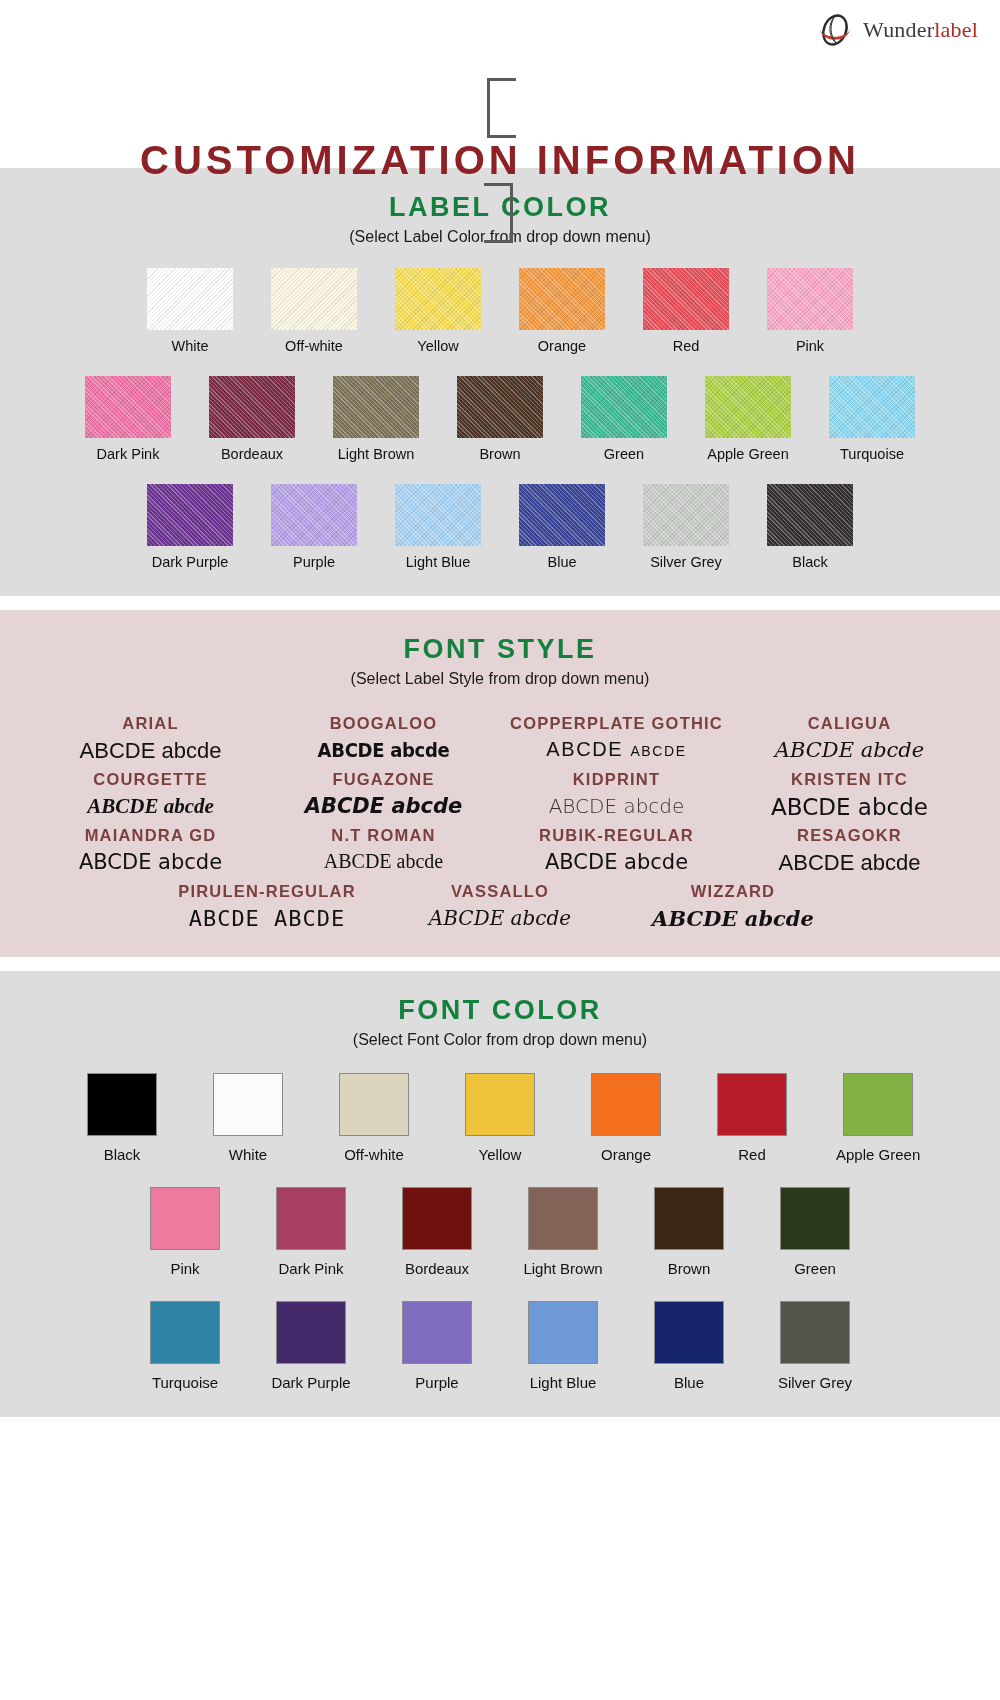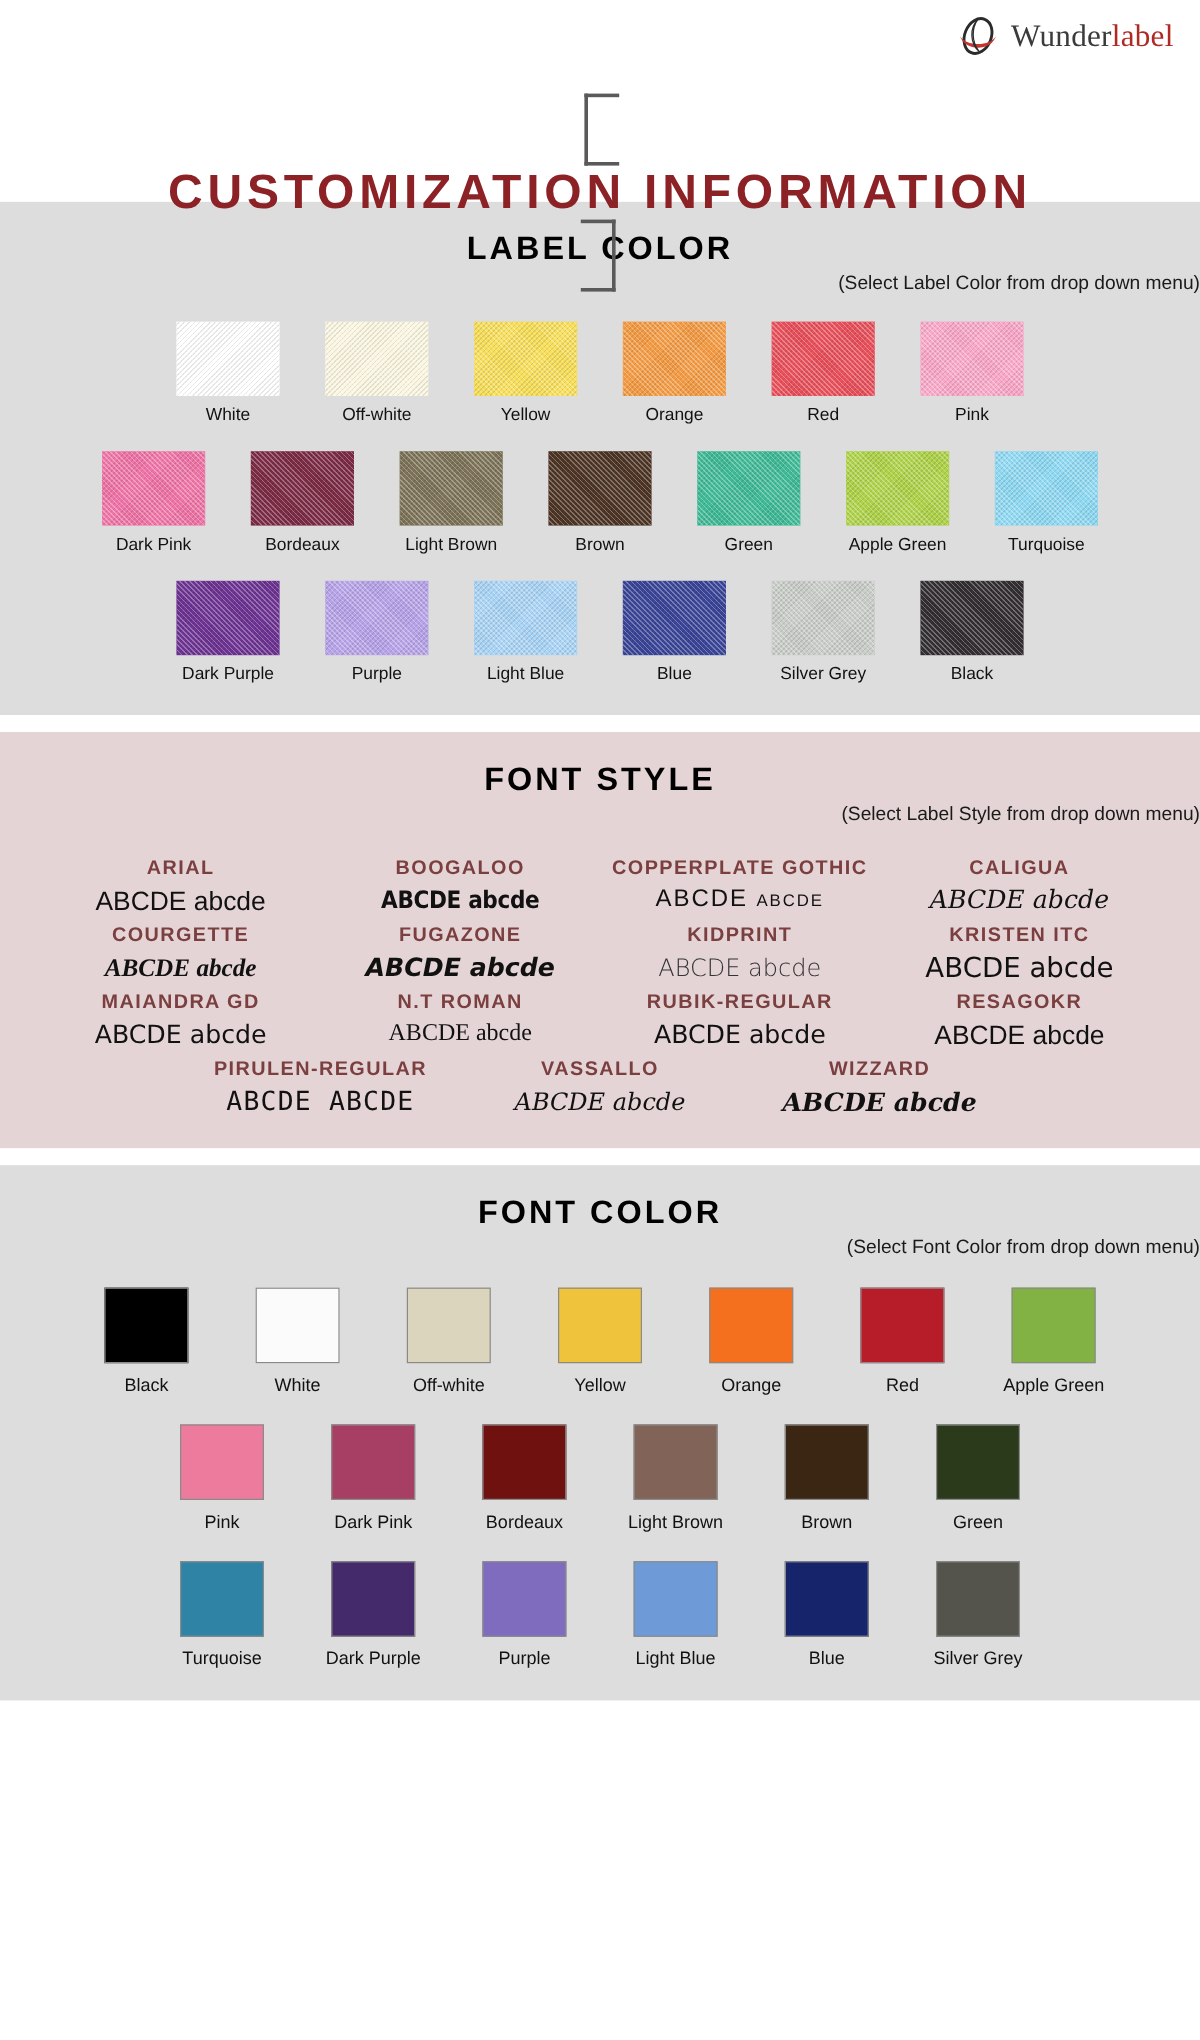--- a/index.html
+++ b/index.html
@@ -11,21 +11,21 @@
   }
   .page { width: 1000px; height: 1700px; position: relative; background:#ffffff; }
 
   
   .header { position: relative; height: 168px; background: #ffffff; }
   .logo {
     position: absolute; right: 22px; top: 10px;
     display: flex; align-items: center; gap: 8px;
   }
   .logo-mark { width: 40px; height: 40px; position: relative; }
-  .logo-text { font-family: "Liberation Serif", serif; font-size: 26px; letter-spacing: .2px; }
+  .logo-text { font-family: "Liberation Serif", serif; font-size: 22px; letter-spacing: .2px; }
   .logo-text .w { color: #3b3b3b; }
   .logo-text .l { color: #b02a24; }
 
   .title-wrap {
     position: absolute; left: 0; right: 0; top: 78px;
     display: flex; align-items: center; justify-content: center; flex-direction: column;
   }
   .bracket {
     width: 26px; height: 60px; position: relative;
   }
@@ -41,25 +41,25 @@
     font-family: "Liberation Sans", sans-serif;
   }
 
   
   .section { width: 1000px; padding: 24px 0 26px; }
   .section.grey { background: #dddddd; }
   .section.rose { background: #e4d4d6; }
   .gap { height: 14px; background: #ffffff; }
 
   .sec-title {
-    text-align: center; font-size: 27px; font-weight: bold; color: #000000;
+    text-align: center; font-size: 27px; font-weight: bold; color: #15803d;
     letter-spacing: 2.5px;
   }
   .sec-sub {
-    text-align: right; font-size: 16px; color: #1a1a1a; margin-top: 5px;
+    text-align: center; font-size: 16px; color: #1a1a1a; margin-top: 5px;
   }
 
   .sw-row {
     display: flex; justify-content: center; align-items: flex-start;
     margin-top: 22px; gap: 38px;
   }
   .sw-cell { width: 86px; text-align: center; }
   .sw-chip {
     width: 86px; height: 62px; margin: 0 auto;
     position: relative; overflow: hidden;

